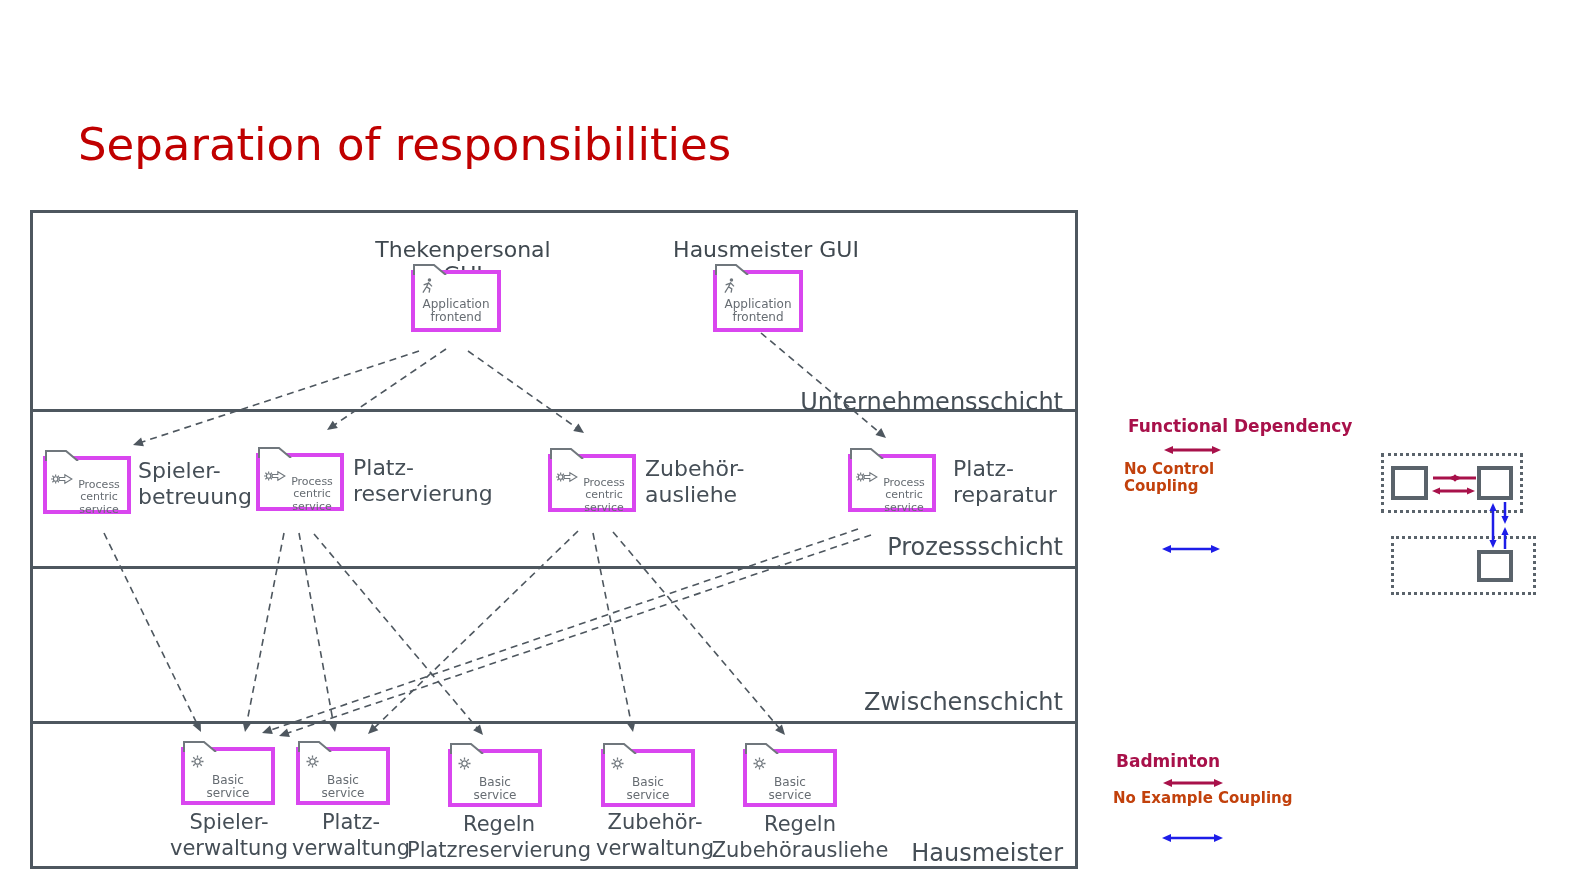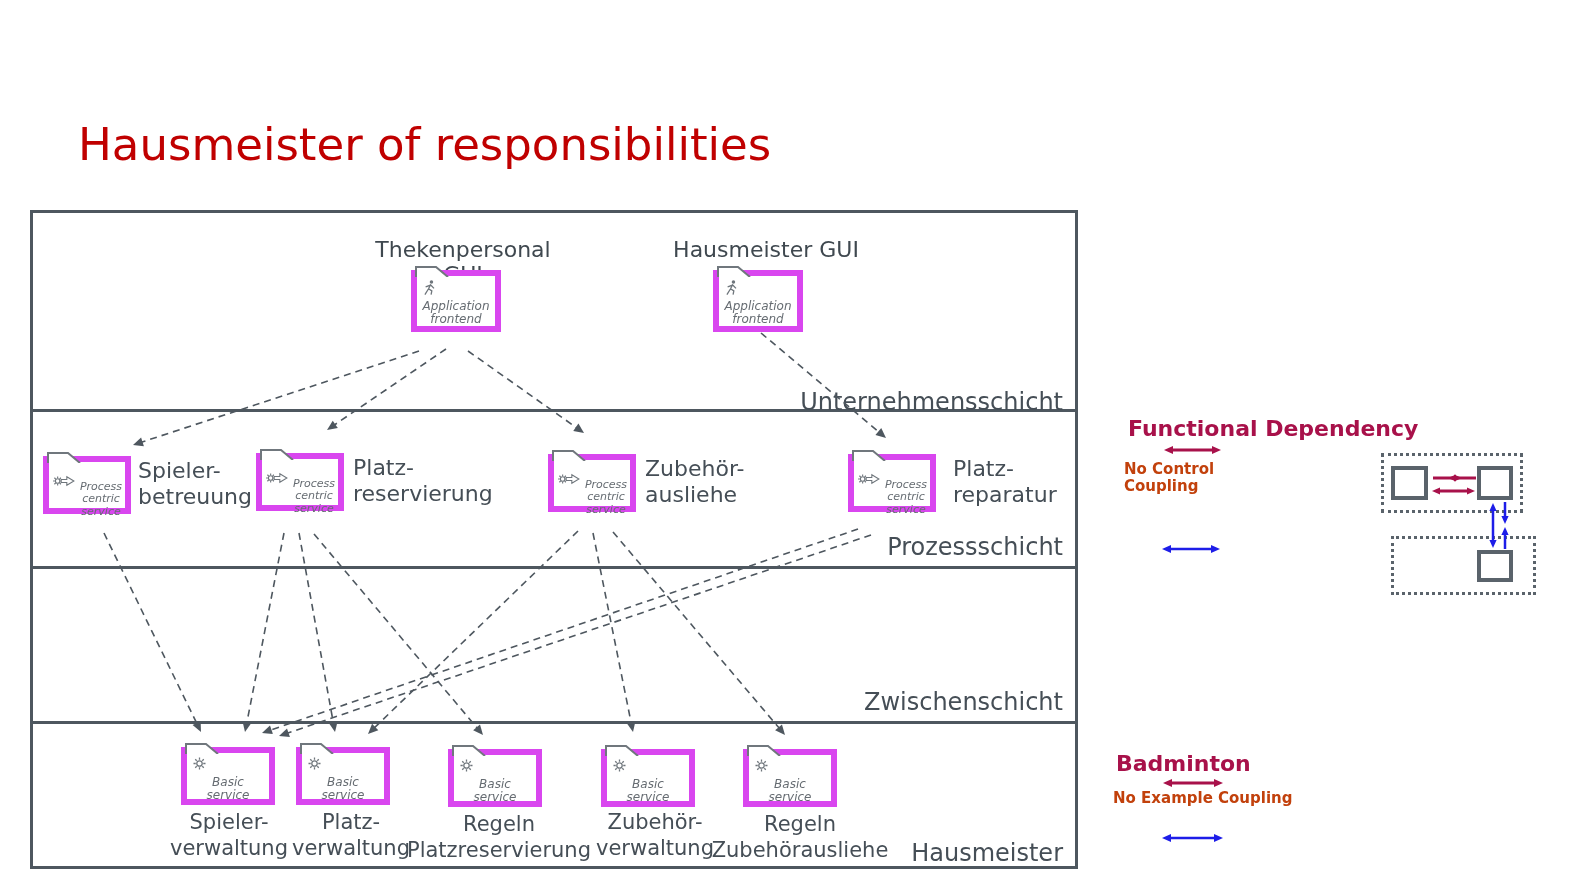--- a/index.html
+++ b/index.html
@@ -7,45 +7,45 @@
          font-family:"DejaVu Sans","Liberation Sans",sans-serif;}
   .abs{position:absolute;}
   
   #page-title{left:78px;top:22px;font-size:46px;color:#5b646b;letter-spacing:.5px;}
   #page-subtitle{left:78px;top:118px;font-size:45px;color:#c00000;}
   
   #diagram{left:30px;top:210px;width:1048px;height:659px;border:3px solid #4e575f;box-sizing:border-box;}
   .divider{position:absolute;left:0;right:0;height:3px;background:#4e575f;}
   .layer-label{position:absolute;right:12px;font-size:24px;color:#454e56;}
   
-  .folder{position:absolute;background:#fff;border:6px solid #d946ef;box-sizing:border-box;font-style:italic;}
+  .folder{position:absolute;background:#fff;border:4px solid #d946ef;box-sizing:border-box;}
   .tab{position:absolute;top:-11px;left:-2px;}
   .gui-title{position:absolute;font-size:22px;color:#3f484f;text-align:center;width:220px;}
   .folder-text{display:block;text-align:center;font-size:12px;line-height:1.12;color:#666c72;}
   .frontend .folder-text{margin-top:24px;}
   .process .folder-text{margin-left:24px;margin-top:19px;font-size:11px;width:56px;}
   .basic .folder-text{margin-top:23px;font-size:12px;width:48px;margin-left:auto;margin-right:auto;}
   .icon-tl{position:absolute;top:3px;left:5px;}
   .icon-ml{position:absolute;top:11px;left:3px;}
   .svc-name{position:absolute;font-size:22px;line-height:1.2;color:#454e56;white-space:pre-line;}
   .basic-name{position:absolute;font-size:21px;line-height:1.25;color:#454e56;white-space:pre-line;
               width:190px;text-align:center;}
   
-  .legend-red{position:absolute;font-weight:bold;font-size:22px;color:#a8114a;line-height:1.1;}
+  .legend-red{position:absolute;font-weight:bold;font-size:17px;color:#a8114a;line-height:1.1;}
   .legend-blue{position:absolute;font-weight:bold;font-size:15px;color:#c2410c;line-height:1.15;}
   .dotted-box{position:absolute;border:3px dotted #5a636b;background:#fff;box-sizing:border-box;}
   .mini-square{position:absolute;border:4px solid #5a636b;background:#fff;box-sizing:border-box;}
   #overlay{position:absolute;left:0;top:0;width:1583px;height:894px;pointer-events:none;z-index:5;}
 </style>
 </head>
 <body>
 
 <div id="stage">
 
-  <div id="page-subtitle" class="abs">Hausmeister of responsibilities</div>
+  <div id="page-subtitle" class="abs">Separation of responsibilities</div>
 
   <div id="diagram" class="abs">
     <div class="divider" style="top:196px"></div>
     <div class="divider" style="top:353px"></div>
     <div class="divider" style="top:508px"></div>
 
     <div class="layer-label" style="top:175px">Unternehmensschicht</div>
     <div class="layer-label" style="top:320px">Prozessschicht</div>
     <div class="layer-label" style="top:475px">Zwischenschicht</div>
     <div class="layer-label" style="top:626px">Hausmeister</div>

